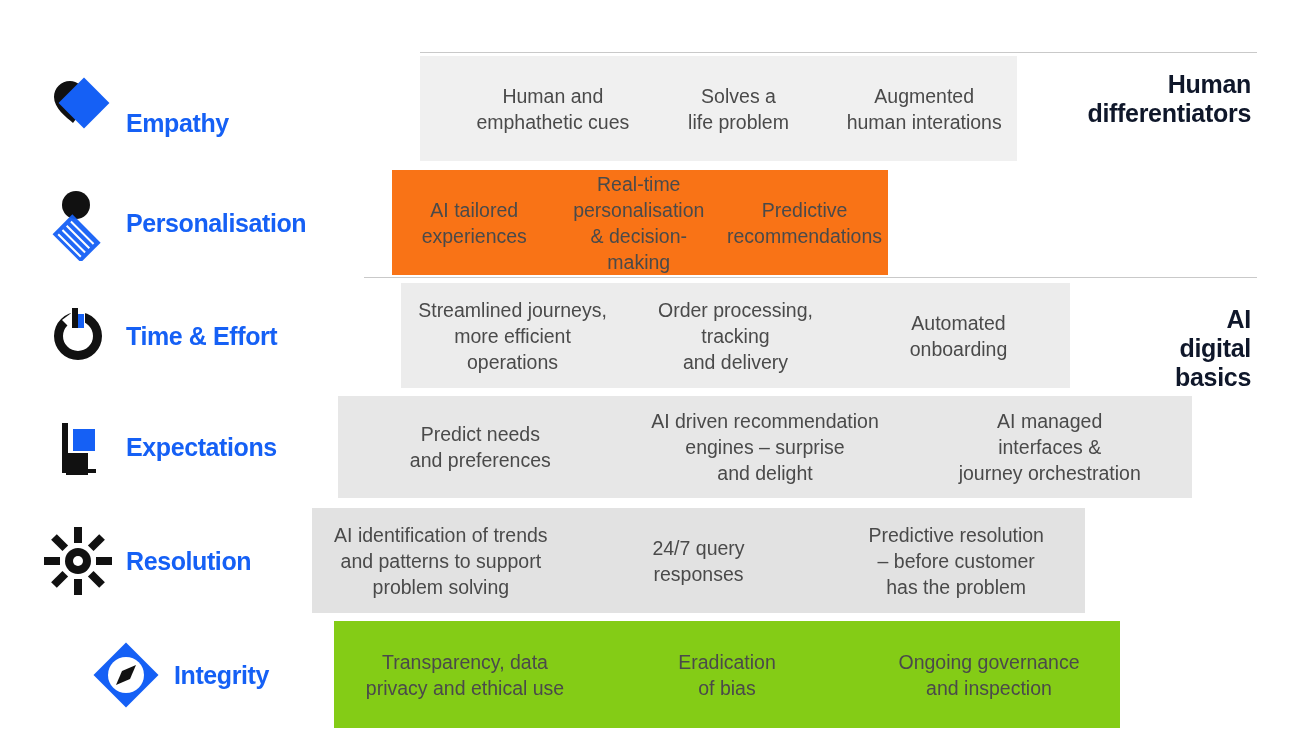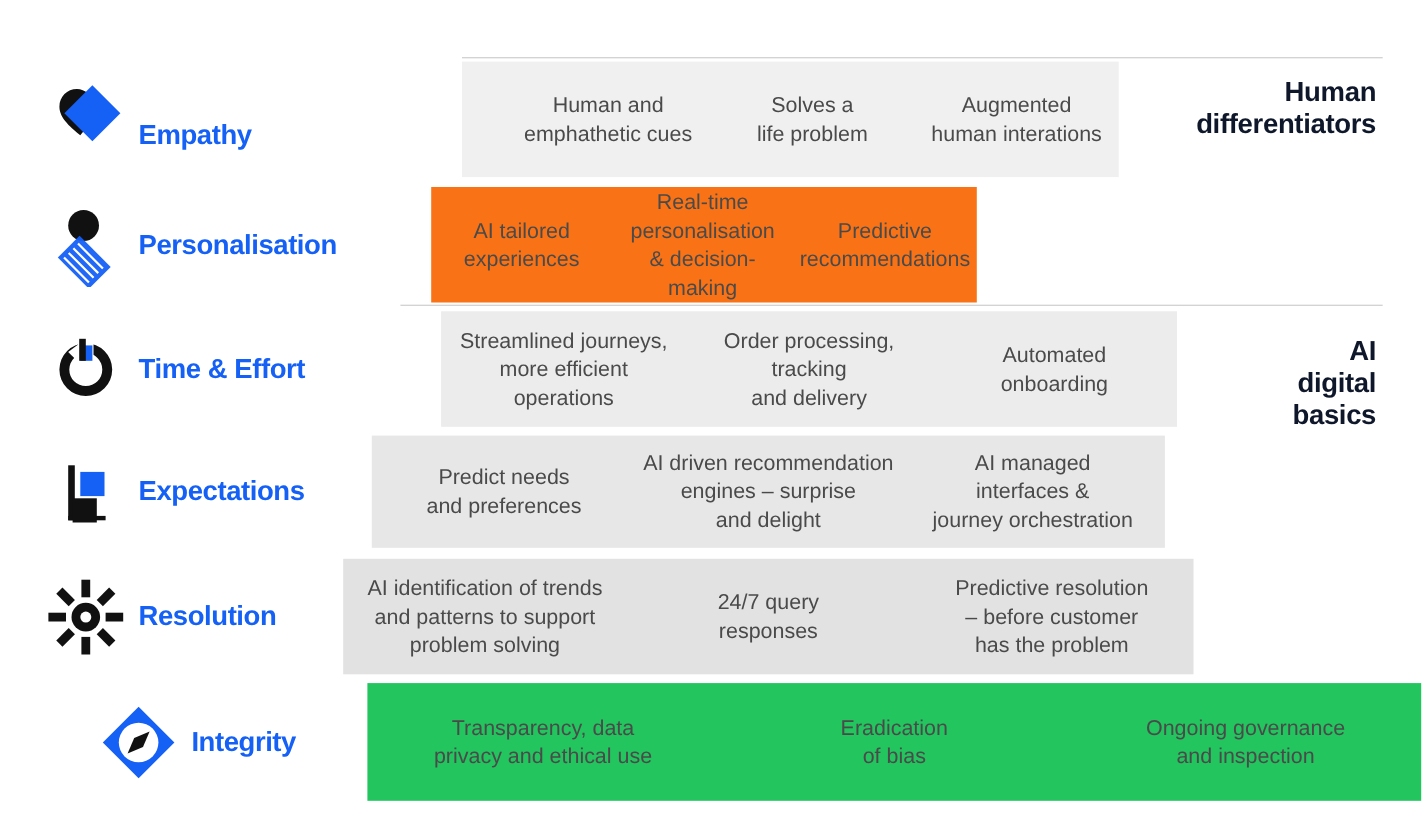--- a/index.html
+++ b/index.html
@@ -150,21 +150,21 @@
   <div class="row" style="top:396px;height:102px;">
     <div class="row-icon">
       <svg viewBox="0 0 76 76" width="76" height="76" aria-hidden="true">
         <rect x="22" y="14" width="6" height="50" fill="#111111"></rect>
         <rect x="22" y="60" width="34" height="4" fill="#111111"></rect>
         <rect x="33" y="20" width="22" height="22" fill="#1560f5"></rect>
         <rect x="26" y="44" width="22" height="22" fill="#111111"></rect>
       </svg>
     </div>
     <div class="row-label">Expectations</div>
-    <div class="band" id="band-3" style="left: 338px; width: 721px; background: rgb(231, 231, 231);">
+    <div class="band" id="band-3" style="left: 338px; width: 854px; background: rgb(231, 231, 231);">
       <div class="cell">Predict needs<br>and preferences</div>
       <div class="cell">AI driven recommendation<br>engines – surprise<br>and delight</div>
       <div class="cell">AI managed<br>interfaces &amp;<br>journey orchestration</div>
     </div>
   </div>
 
   <div class="row" style="top:508px;height:105px;">
     <div class="row-icon">
       <svg viewBox="0 0 76 76" width="76" height="76" aria-hidden="true">
         <g fill="#111111">
@@ -193,21 +193,21 @@
 
   <div class="row" style="top:621px;height:107px;margin-left:48px;">
     <div class="row-icon">
       <svg viewBox="0 0 76 76" width="76" height="76" aria-hidden="true">
         <rect x="15" y="15" width="46" height="46" transform="rotate(45 38 38)" fill="#1560f5"></rect>
         <circle cx="38" cy="38" r="18" fill="#ffffff"></circle>
         <path d="M48 28 L34 34 L28 48 L42 42 Z" fill="#111111"></path>
       </svg>
     </div>
     <div class="row-label">Integrity</div>
-    <div class="band" id="band-5" style="left: 286px; width: 958px; background: #22c55e; justify-content: center;">
+    <div class="band" id="band-5" style="left: 286px; width: 786px; background: #84cc16; justify-content: center;">
       <div class="cell">Transparency, data<br>privacy and ethical use</div>
       <div class="cell">Eradication<br>of bias</div>
       <div class="cell">Ongoing governance<br>and inspection</div>
     </div>
   </div>
 
   <div class="group-caption" id="grp-0" style="top: 70px;">Human<br>differentiators</div>
   <div class="group-caption" id="grp-1" style="top: 305px;">AI<br>digital<br>basics</div>
 
 </div>

